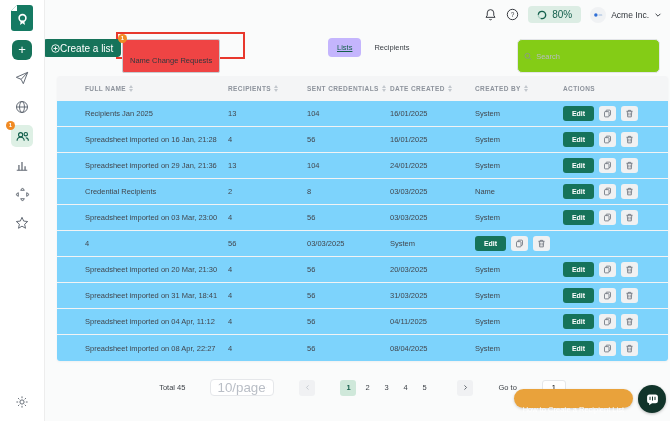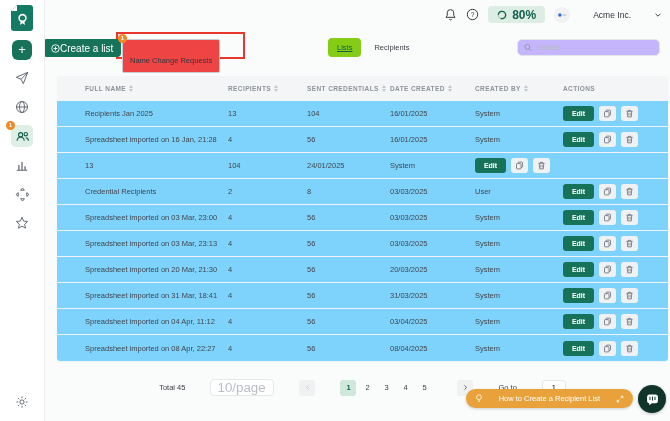--- a/index.html
+++ b/index.html
@@ -17,38 +17,38 @@
   .nav-item.active { background:#def0e5; }
   .nav-badge { position:absolute; top:-4px; left:-5px; min-width:9px; height:9px; background:#f08a24; color:#fff;
                border-radius:50%; font-size:6px; line-height:9px; text-align:center; font-weight:bold; }
   .gear-item { margin-top:auto; margin-bottom:8px; }
 
   
   .header-right { position:absolute; top:6px; right:8px; display:flex; align-items:center; gap:9px; z-index:4; }
   .hdr-icon-btn { background:none; border:none; display:flex; align-items:center; cursor:pointer; }
   .usage-pill { background:#dcede4; border-radius:4px; height:17px; padding:0 9px; display:flex; gap:5px;
                 align-items:center; border:none; cursor:pointer; }
-  .usage-pill span { color:#15604d; font-size:12px; font-weight:bold; }
-  .account { display:flex; align-items:center; gap:23px; background:none; border:none; cursor:pointer; }
+  .usage-pill span { color:#15604d; font-size:10px; font-weight:normal; }
+  .account { display:flex; align-items:center; gap:5px; background:none; border:none; cursor:pointer; }
   .avatar { width:16px; height:16px; border-radius:50%; background:#f0f2f4; display:flex; align-items:center; justify-content:center; }
   .org-name { font-size:8.5px; color:#2e3338; }
 
   
   .create-btn { position:absolute; left:43px; top:39px; height:18px; background:#16735a; color:#fff; border:none;
                 border-radius:4px; font-size:10px; display:flex; align-items:center; padding:0 8px; cursor:pointer; z-index:3; }
   .annotation-box { position:absolute; left:116px; top:32px; width:129px; height:27px; border:2px solid #e8382d; z-index:2; }
   .name-change-btn { position:absolute; left:122px; top:39px; height:17px; background:#ef4444; border:1px solid #c8ccd1;
                      border-radius:2px; font-size:7.5px; color:#33373d; padding:16px 7px; cursor:pointer; z-index:3; }
   .ncb-badge { position:absolute; left:118px; top:34px; min-width:9px; height:9px; background:#f08a24; color:#fff;
                border-radius:50%; font-size:6px; line-height:9px; text-align:center; font-weight:bold; z-index:4; }
   .tabs { position:absolute; left:328px; top:38px; display:flex; align-items:center; gap:4px; z-index:3; }
   .tab { font-size:7.5px; color:#3a3f45; background:none; border:none; padding:5px 9px; cursor:pointer; border-radius:4px; }
-  .tab.active { background:#84cc16; color:#15604d;text-decoration:underline; }
-  .search { position:absolute; left:517px; top:39px; width:143px; height:17px; border:1px solid #e3e5e8;
-            border-radius:5px; background:#c4b5fd; display:flex; align-items:center; padding:0 6px; gap:4px; z-index:3; }
+  .tab.active { background:#c4b5fd; color:#15604d;text-decoration:underline; }
+  .search { position:absolute; left:517px; top:39px; width:143px; height:34px; border:1px solid #e3e5e8;
+            border-radius:5px; background:#84cc16; display:flex; align-items:center; padding:0 6px; gap:4px; z-index:3; }
   .search input { border:none; outline:none; font-size:7.5px; width:100%; color:#333; background:transparent;
                   font-family:"Liberation Sans", sans-serif; }
   .search input::placeholder { color:#b6bcc2; }
 
   
   .table { position:absolute; left:57px; top:76px; width:611px; background:#fff; border-radius:3px;
            box-shadow:0 1px 2px rgba(30,40,50,0.05); }
   .thead, .trow { display:grid; grid-template-columns:143px 79px 83px 85px 88px 1fr; align-items:center; padding-left:28px; }
   .thead { height:25px; background:#f4f5f6; border-radius:3px 3px 0 0; }
   .th { font-size:6.5px; color:#8d939c; font-weight:bold; letter-spacing:0.4px; display:flex; align-items:center; gap:3px; }
@@ -74,21 +74,21 @@
   .page-btn.active { background:#cfe8da; color:#15604d; font-weight:bold; }
   .pg-nav { width:16px; height:16px; background:#f0f1f3; border:none; border-radius:3px; display:flex;
             align-items:center; justify-content:center; cursor:pointer; }
   .goto-input { width:24px; height:16px; border:1px solid #e5e7ea; border-radius:3px; text-align:center;
                 font-size:7.5px; background:#fff; font-family:"Liberation Sans", sans-serif; }
   .page-numbers { display:flex; gap:3px; align-items:center; }
 
   
   .help-fab { position:absolute; right:37px; top:389px; height:19px; background:#e9a23b; border-radius:10px;
               color:#fff; font-size:7.5px; display:flex; align-items:center; gap:16px; padding:0 9px; border:none;
-              box-shadow:0 1px 3px rgba(0,0,0,0.18); cursor:pointer; z-index:6; }
+              box-shadow:0 1px 3px rgba(0,0,0,0.18); cursor:pointer; z-index:6;flex-direction:column; }
   .chat-fab { position:absolute; right:4px; top:385px; width:28px; height:28px; border-radius:50%; background:#11342a;
               display:flex; align-items:center; justify-content:center; border:none; cursor:pointer;
               box-shadow:0 1px 3px rgba(0,0,0,0.25); z-index:6; }
 </style>
 </head>
 <body>
 
 <div class="app">
 
   <nav class="sidebar">
@@ -291,20 +291,21 @@
           <svg width="9" height="9" viewBox="0 0 12 12">
             <path d="M2 3 H10 M4.5 3 V1.8 H7.5 V3" fill="none" stroke="#5f6670" stroke-width="1"></path>
             <path d="M3 3 L3.6 10.5 H8.4 L9 3" fill="none" stroke="#5f6670" stroke-width="1"></path>
             <path d="M5 5 V8.7 M7 5 V8.7" stroke="#5f6670" stroke-width="0.8"></path>
           </svg>
         </button>
       </div>
     </div>
 
     <div class="trow">
+      <div>Spreadsheet imported on 29 Jan, 21:36</div>
       <div>13</div>
       <div>104</div>
       <div>24/01/2025</div>
       <div>System</div>
       <div class="c-actions">
         <button class="edit-btn">Edit</button>
         <button class="icon-btn">
           <svg width="9" height="9" viewBox="0 0 12 12">
             <rect x="4" y="1.5" width="6" height="7" rx="1" fill="none" stroke="#5f6670" stroke-width="1"></rect>
             <rect x="2" y="3.5" width="6" height="7" rx="1" fill="#f0f1f2" stroke="#5f6670" stroke-width="1"></rect>
@@ -318,21 +319,21 @@
           </svg>
         </button>
       </div>
     </div>
 
     <div class="trow">
       <div>Credential Recipients</div>
       <div>2</div>
       <div>8</div>
       <div>03/03/2025</div>
-      <div>User</div>
+      <div>Name</div>
       <div class="c-actions">
         <button class="edit-btn">Edit</button>
         <button class="icon-btn">
           <svg width="9" height="9" viewBox="0 0 12 12">
             <rect x="4" y="1.5" width="6" height="7" rx="1" fill="none" stroke="#5f6670" stroke-width="1"></rect>
             <rect x="2" y="3.5" width="6" height="7" rx="1" fill="#f0f1f2" stroke="#5f6670" stroke-width="1"></rect>
           </svg>
         </button>
         <button class="icon-btn">
           <svg width="9" height="9" viewBox="0 0 12 12">
@@ -362,21 +363,20 @@
           <svg width="9" height="9" viewBox="0 0 12 12">
             <path d="M2 3 H10 M4.5 3 V1.8 H7.5 V3" fill="none" stroke="#5f6670" stroke-width="1"></path>
             <path d="M3 3 L3.6 10.5 H8.4 L9 3" fill="none" stroke="#5f6670" stroke-width="1"></path>
             <path d="M5 5 V8.7 M7 5 V8.7" stroke="#5f6670" stroke-width="0.8"></path>
           </svg>
         </button>
       </div>
     </div>
 
     <div class="trow">
-      <div>Spreadsheet imported on 03 Mar, 23:13</div>
       <div>4</div>
       <div>56</div>
       <div>03/03/2025</div>
       <div>System</div>
       <div class="c-actions">
         <button class="edit-btn">Edit</button>
         <button class="icon-btn">
           <svg width="9" height="9" viewBox="0 0 12 12">
             <rect x="4" y="1.5" width="6" height="7" rx="1" fill="none" stroke="#5f6670" stroke-width="1"></rect>
             <rect x="2" y="3.5" width="6" height="7" rx="1" fill="#f0f1f2" stroke="#5f6670" stroke-width="1"></rect>
@@ -437,21 +437,21 @@
             <path d="M5 5 V8.7 M7 5 V8.7" stroke="#5f6670" stroke-width="0.8"></path>
           </svg>
         </button>
       </div>
     </div>
 
     <div class="trow">
       <div>Spreadsheet imported on 04 Apr, 11:12</div>
       <div>4</div>
       <div>56</div>
-      <div>03/04/2025</div>
+      <div>04/11/2025</div>
       <div>System</div>
       <div class="c-actions">
         <button class="edit-btn">Edit</button>
         <button class="icon-btn">
           <svg width="9" height="9" viewBox="0 0 12 12">
             <rect x="4" y="1.5" width="6" height="7" rx="1" fill="none" stroke="#5f6670" stroke-width="1"></rect>
             <rect x="2" y="3.5" width="6" height="7" rx="1" fill="#f0f1f2" stroke="#5f6670" stroke-width="1"></rect>
           </svg>
         </button>
         <button class="icon-btn">

